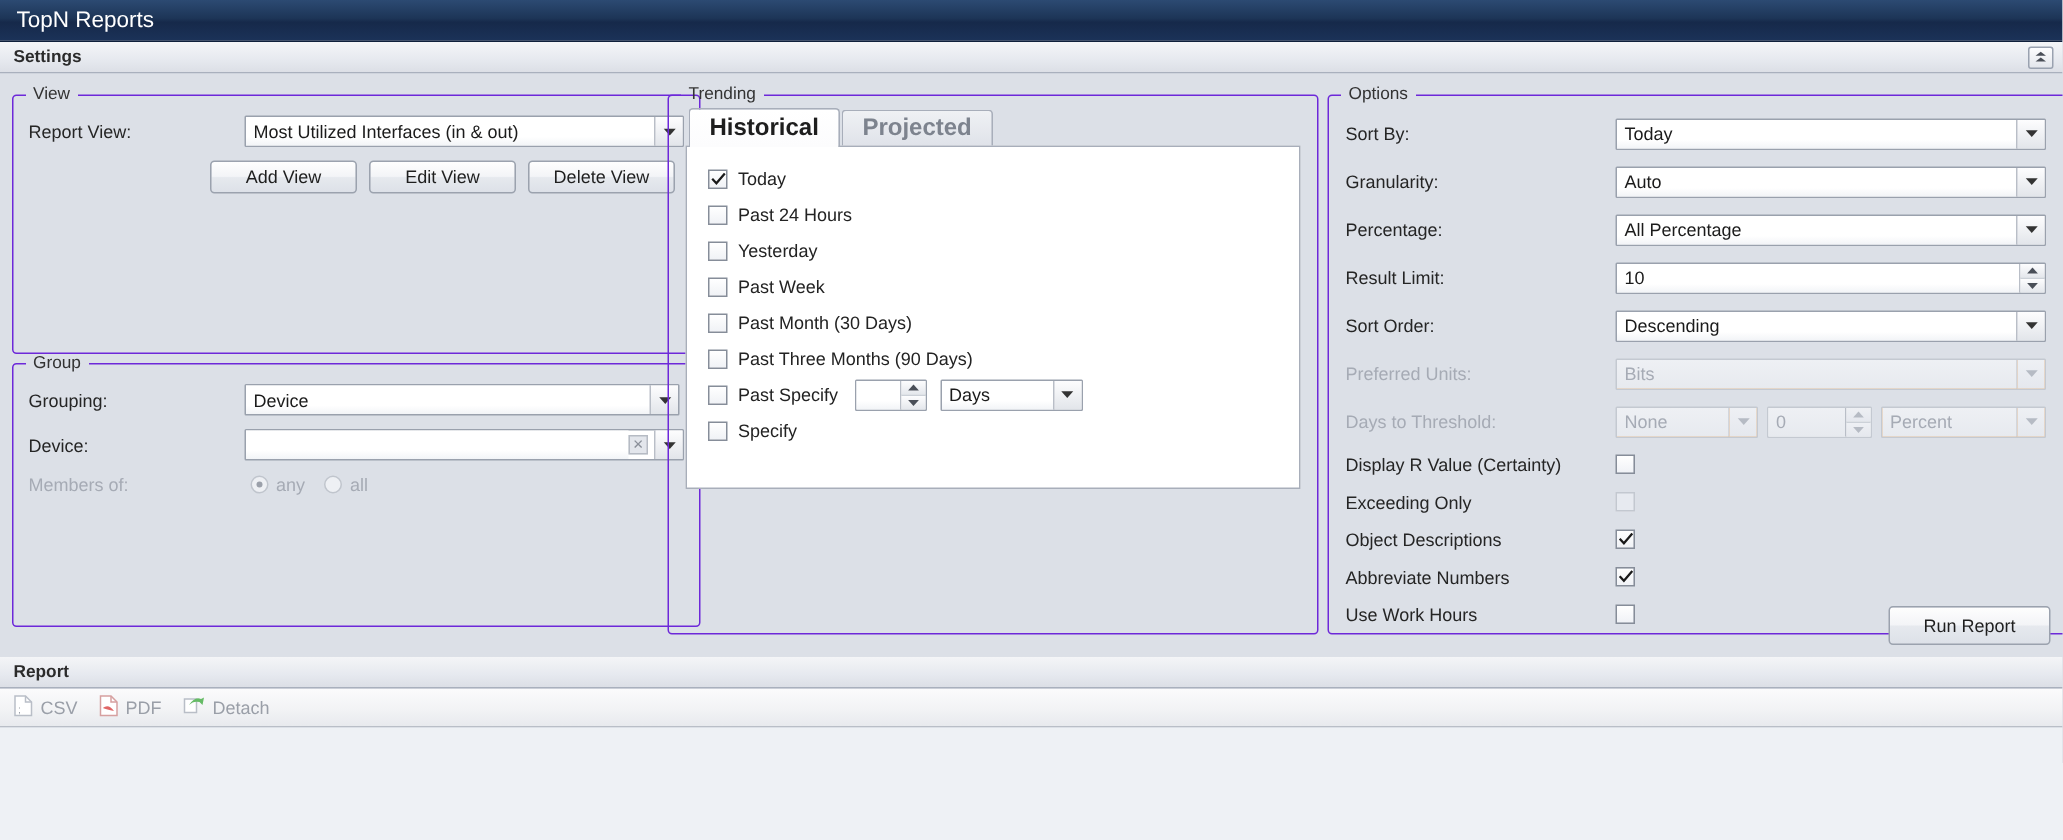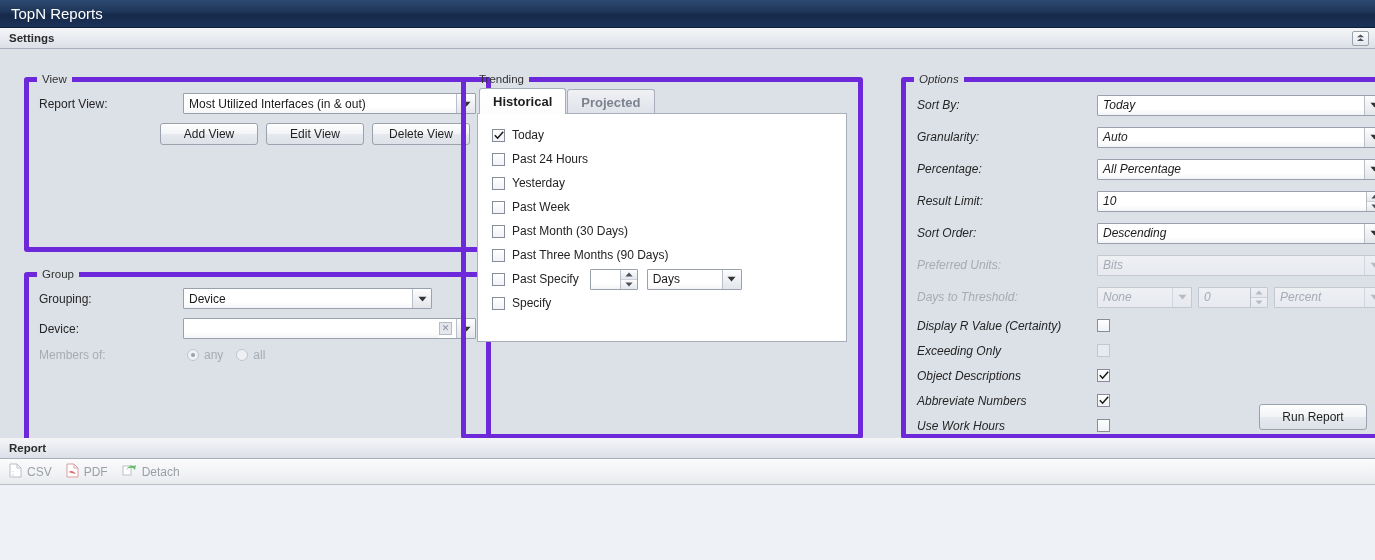--- a/index.html
+++ b/index.html
@@ -57,37 +57,37 @@
     position: relative;
   }
   .cols {
     display: flex;
     gap: 6px;
     align-items: flex-start;
   }
 
   
   fieldset.panel {
-    border: 5px solid #6d28d9;
+    border: 1px solid #6d28d9;
     border-radius: 3px;
-    margin: 16px;
+    margin: 0;
     padding: 0;
     background: transparent;
   }
   fieldset.panel > legend {
     font-size: 11.5px;
     color: #333;
     padding: 0 5px;
     margin-left: 8px;
   }
   .panel-inner { padding: 8px 10px 10px 10px; }
 
   .col-left  { width: 431px; }
   .col-mid   { width: 437px; }
-  .col-right { width: 482px; font-style: italic; }
+  .col-right { width: 482px; }
 
   .panel-view  { height: 179px; }
   .panel-group { height: 182px; margin-top: 5px; }
   .panel-trending { height: 366px; }
   .panel-options  { height: 366px; }
 
   
   .row {
     display: flex;
     align-items: center;
@@ -191,21 +191,21 @@
     justify-content: flex-end;
     padding-right: 6px;
   }
 
   
   .tabs { display: flex; align-items: flex-end; height: 26px; margin-left: 2px; }
   .tab {
     height: 25px;
     padding: 0 13px;
     display: flex; align-items: center;
-    font-size: 13px;
+    font-size: 16px;
     border: 1px solid #a8aeba;
     border-bottom: none;
     border-radius: 3px 3px 0 0;
     margin-right: 1px;
     cursor: pointer;
   }
   .tab.active {
     background: linear-gradient(to bottom,#ffffff,#fcfcfd);
     font-weight: bold;
     color: #1e1e1e;
@@ -325,21 +325,21 @@
             <button class="btn">Delete View</button>
           </div>
         </div>
       </fieldset>
 
       <fieldset class="panel panel-group">
         <legend>Group</legend>
         <div class="panel-inner">
           <div class="row">
             <span class="lbl" style="width:108px">Grouping:</span>
-            <div class="combo" style="width:249px">
+            <div class="combo" style="width:290px">
               <span class="txt">Device</span>
               <span class="arrow">
                 <svg width="9" height="6" viewBox="0 0 9 6">
                     <polygon points="0.5,0.8 8.5,0.8 4.5,5.4" fill="#333"></polygon>
                   </svg>
               </span>
             </div>
           </div>
           <div class="row">
             <span class="lbl" style="width:108px">Device:</span>

